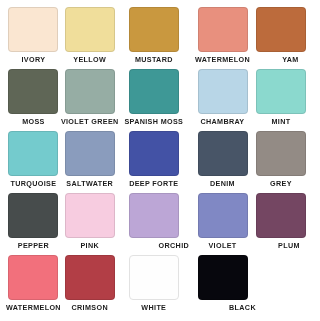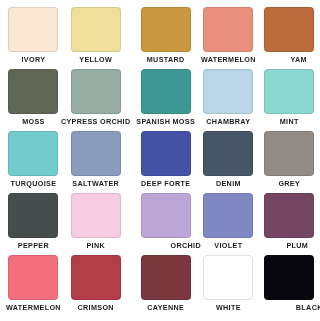--- a/index.html
+++ b/index.html
@@ -77,21 +77,21 @@
     <div class="swatch-cell">
       <div class="swatch-chip" title="#BC6B3C" style="background: rgb(188, 107, 60);"></div>
       <div class="swatch-label" style="color: rgb(28, 28, 28); margin-left: 19px;">YAM</div>
     </div>
     <div class="swatch-cell">
       <div class="swatch-chip" title="#5F6656" style="background: rgb(95, 102, 86);"></div>
       <div class="swatch-label" style="color: rgb(28, 28, 28);">MOSS</div>
     </div>
     <div class="swatch-cell">
       <div class="swatch-chip" title="#96ADA4" style="background: rgb(150, 173, 164);"></div>
-      <div class="swatch-label" style="color: rgb(28, 28, 28);">CYPRESS ORCHID</div>
+      <div class="swatch-label" style="color: rgb(28, 28, 28);">VIOLET GREEN</div>
     </div>
     <div class="swatch-cell">
       <div class="swatch-chip" title="#3E9896" style="background: rgb(62, 152, 150);"></div>
       <div class="swatch-label" style="color: rgb(28, 28, 28);">SPANISH MOSS</div>
     </div>
     <div class="swatch-cell">
       <div class="swatch-chip" title="#B8D6E7" style="background: rgb(184, 214, 231);"></div>
       <div class="swatch-label" style="color: rgb(28, 28, 28);">CHAMBRAY</div>
     </div>
     <div class="swatch-cell">
@@ -140,24 +140,20 @@
     </div>
     <div class="swatch-cell">
       <div class="swatch-chip" title="#F2707C" style="background: rgb(242, 112, 124);"></div>
       <div class="swatch-label" style="color: rgb(28, 28, 28);">WATERMELON</div>
     </div>
     <div class="swatch-cell">
       <div class="swatch-chip" title="#B23E46" style="background: rgb(178, 62, 70);"></div>
       <div class="swatch-label" style="color: rgb(28, 28, 28);">CRIMSON</div>
     </div>
     <div class="swatch-cell">
-      <div class="swatch-chip" title="#7B363E" style="background: rgb(123, 54, 62);"></div>
-      <div class="swatch-label" style="color: rgb(28, 28, 28);">CAYENNE</div>
-    </div>
-    <div class="swatch-cell">
       <div class="swatch-chip light-edge" title="#FEFEFE" style="background: rgb(254, 254, 254);"></div>
       <div class="swatch-label" style="color: rgb(28, 28, 28);">WHITE</div>
     </div>
     <div class="swatch-cell">
       <div class="swatch-chip" title="#07070D" style="background: rgb(7, 7, 13);"></div>
       <div class="swatch-label" style="color: rgb(28, 28, 28); padding-left: 40px;">BLACK</div>
     </div>
   </div>
 
 </body></html>

